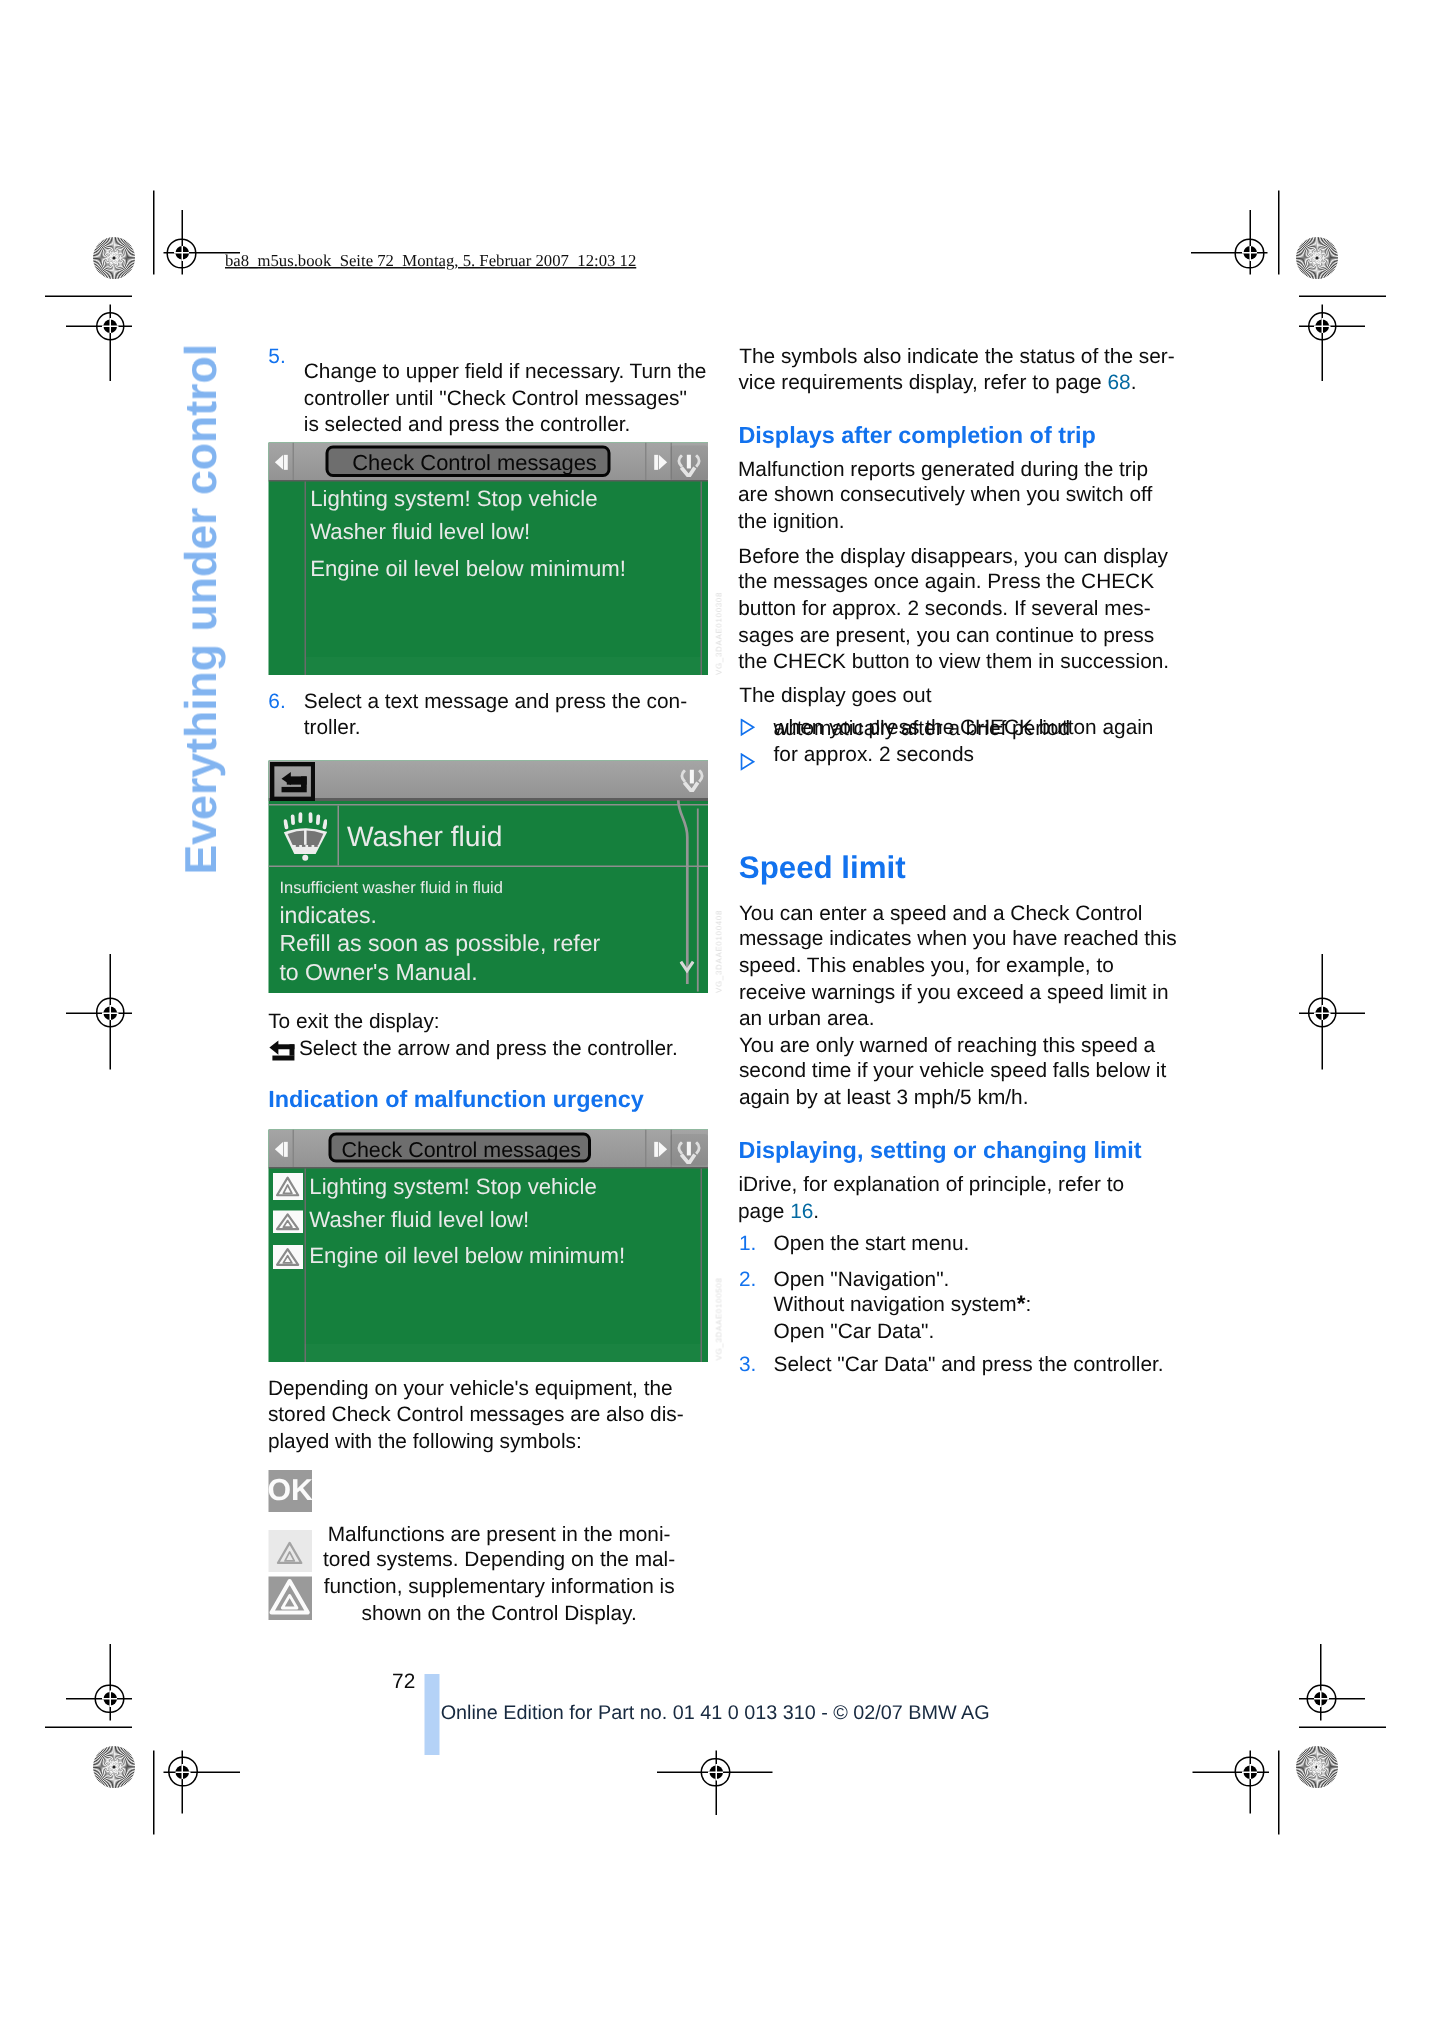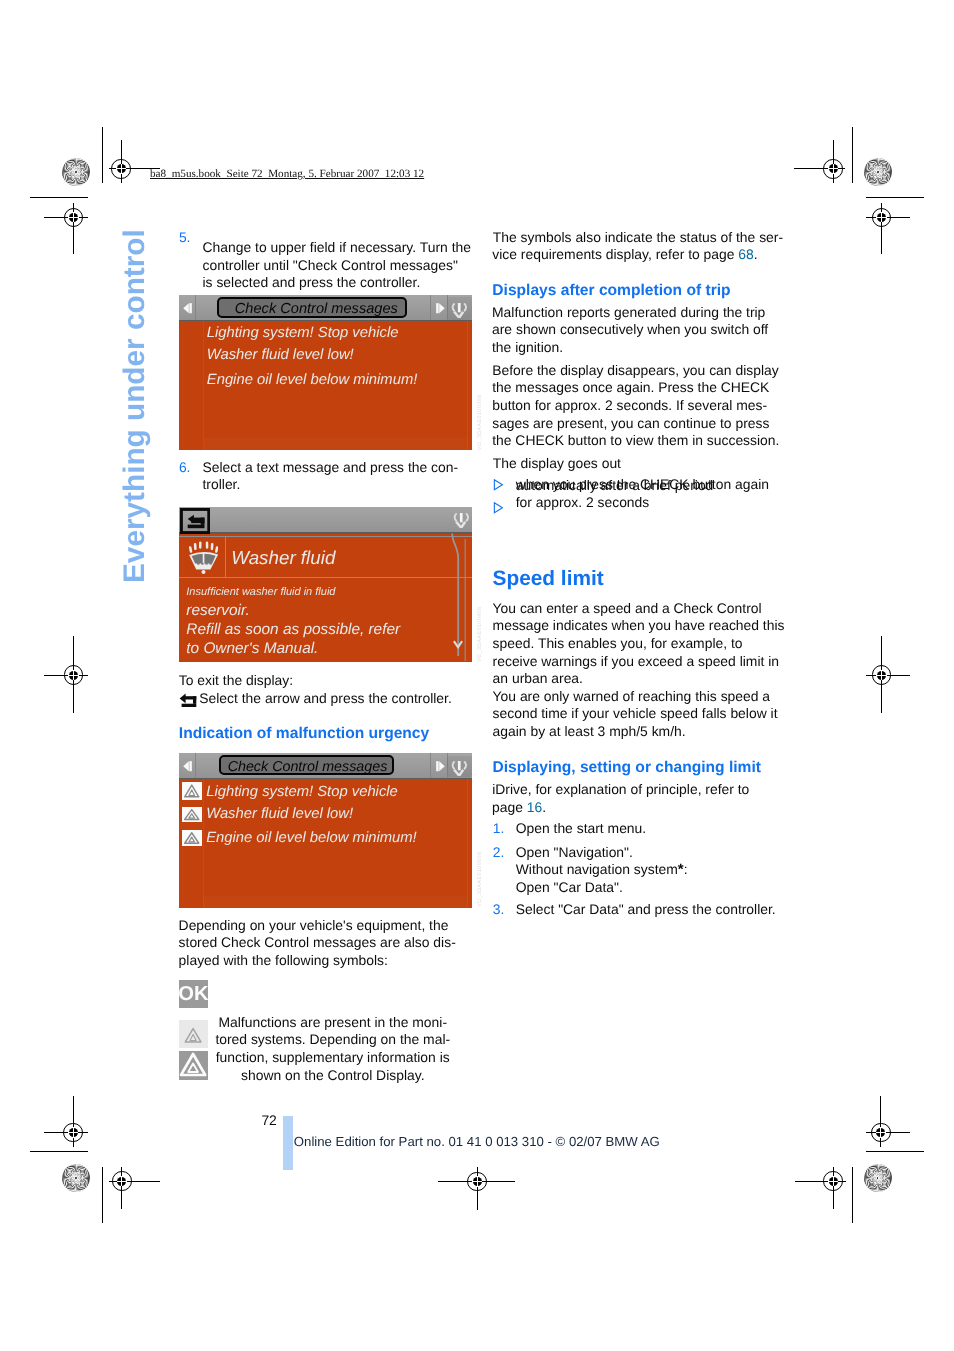--- a/index.html
+++ b/index.html
@@ -30,21 +30,21 @@
       radial-gradient(circle at 50% 50%, rgba(255,255,255,0.92) 0%, rgba(255,255,255,0.62) 17%, rgba(255,255,255,0.10) 44%, rgba(255,255,255,0) 62%),
       repeating-conic-gradient(from 0deg at 50% 50%, #3d3d3d 0deg, #f2f2f2 2.2deg, #3d3d3d 4.4deg);}
   .halftone::after{content:"";position:absolute;left:calc(50% - 0.9px);top:calc(50% - 0.9px);width:1.8px;height:1.8px;border-radius:50%;
     background:#202020;}
 
   
   #sidetab{position:absolute;transform-origin:0 0;transform:rotate(-90deg) translateZ(0);
            font-size:29.75px;line-height:32px;font-weight:bold;color:#82b4f0;white-space:nowrap;}
 
   
-  .screen{position:absolute;overflow:hidden;background:#c2410c;font-style:italic;}
+  .screen{position:absolute;overflow:hidden;background:#15803d;}
   .topbar{position:absolute;left:0;top:0;width:100%;
           background:linear-gradient(to bottom,#a5a5a5 0%,#9c9c9c 50%,#939393 100%);}
   .topbar-sep{position:absolute;left:0;height:1.2px;background:#5c5c5c;width:100%;}
   .tbdiv{position:absolute;width:1px;background:#858585;}
   .tbcell{position:absolute;background:rgba(0,0,0,0.055);border-radius:2px;}
   .titlebox{position:absolute;border:2.6px solid #050505;border-radius:5px;background:#6e6e6e;
             color:#070707;font-size:14.2px;text-align:center;white-space:nowrap;box-sizing:border-box;transform:translateZ(0);}
   .msg{position:absolute;color:#e9e9e9;font-size:14.8px;line-height:18px;white-space:nowrap;transform:translateZ(0);}
   .vdiv{position:absolute;width:1px;background:#6a6a6a;}
   .cap{position:absolute;transform-origin:0 0;transform:rotate(-90deg) translateZ(0);
@@ -202,21 +202,21 @@
         <circle cx="14.5" cy="31.9" r="2.0" fill="#ededed"></circle>
         <path d="M2.0 11.6 L1.2 7.4" fill="none" stroke="#ededed" stroke-width="2.5" stroke-linecap="round"></path>
         <path d="M6.4 8.8 L6.1 4.2" fill="none" stroke="#ededed" stroke-width="2.5" stroke-linecap="round"></path>
         <path d="M11.2 7.4 L11.3 2.8" fill="none" stroke="#ededed" stroke-width="2.5" stroke-linecap="round"></path>
         <path d="M18.1 7.4 L18.0 2.8" fill="none" stroke="#ededed" stroke-width="2.5" stroke-linecap="round"></path>
         <path d="M22.9 8.8 L23.2 4.2" fill="none" stroke="#ededed" stroke-width="2.5" stroke-linecap="round"></path>
         <path d="M27.3 11.6 L28.1 7.4" fill="none" stroke="#ededed" stroke-width="2.5" stroke-linecap="round"></path>
       </svg>
 <div class="msg" style="left:51.9px;top:40.38px;font-size:18.8px;line-height:22px;">Washer fluid</div>
 <div class="msg" style="left:6.9px;top:75.92px;font-size:11px;line-height:19px;">Insufficient washer fluid in fluid</div>
-<div class="msg" style="left:6.9px;top:94.35px;font-size:15.4px;line-height:19px;">reservoir.</div>
+<div class="msg" style="left:6.9px;top:94.35px;font-size:15.4px;line-height:19px;">indicates.</div>
 <div class="msg" style="left:6.9px;top:113.22px;font-size:15.4px;line-height:19px;">Refill as soon as possible, refer</div>
 <div class="msg" style="left:6.9px;top:132.1px;font-size:15.4px;line-height:19px;">to Owner's Manual.</div>
 <svg class="abs" style="left:271.0px;top:26.5px;" width="20" height="129" viewBox="0 0 20 129">
         <path d="M2.2 0.5 C2.2 10 8.2 14 8.2 25 L8.2 123" fill="none" stroke="#969696" stroke-width="1.8"></path>
         <path d="M15.2 6 L15.2 128" fill="none" stroke="#8f8f8f" stroke-width="1.2"></path>
       </svg>
 <svg class="abs" style="left:273.2px;top:133.2px;" width="10" height="9" viewBox="0 0 10 9">
         <path d="M0.9 1.1 L5.0 7.2 L9.1 1.1" fill="none" stroke="#d8d8d8" stroke-width="2.1" stroke-linejoin="miter"></path>
       </svg>
 </div>

